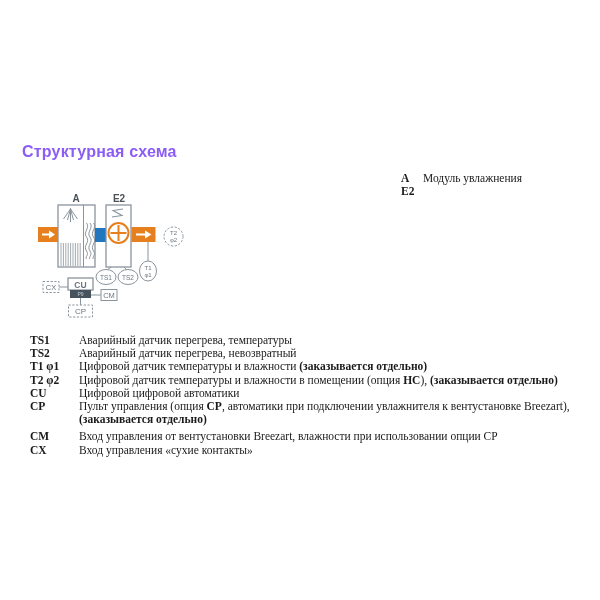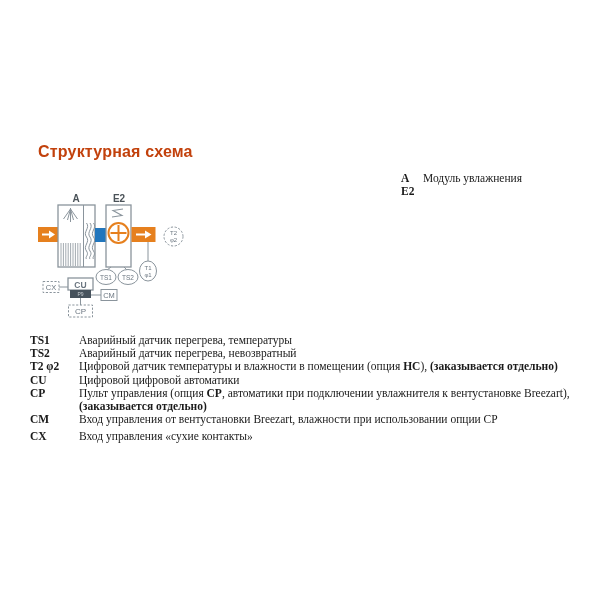--- a/index.html
+++ b/index.html
@@ -1,23 +1,23 @@
 <!DOCTYPE html>
 <html><head>
 <meta charset="utf-8">
 <style>
   html,body{margin:0;padding:0;}
   body{
     width:600px;height:600px;background:#ffffff;position:relative;
     font-family:"Liberation Serif", serif;overflow:hidden;
   }
   .page-title{
-    position:absolute;left:38px;top:143px;
+    position:absolute;left:22px;top:143px;
     font-family:"Liberation Sans", sans-serif;
-    font-size:16px;font-weight:bold;color:#c2410c;letter-spacing:0.2px;
+    font-size:16px;font-weight:bold;color:#8b5cf6;letter-spacing:0.2px;
   }
   .legend{
     position:absolute;left:401px;top:172px;
     font-size:11.5px;color:#1a1a1a;
   }
   .legend-row{display:flex;line-height:13px;white-space:nowrap;}
   .legend-term{width:22px;font-weight:bold;}
   .diagram{position:absolute;left:35px;top:193px;width:152px;height:134px;}
   .defs{
     position:absolute;left:30px;top:334px;width:545px;
@@ -160,20 +160,24 @@
 <div class="defs">
     <div class="def-row">
       <div class="def-term">TS1</div>
       <div class="def-desc"><span>Аварийный датчик перегрева, температуры</span></div>
     </div>
     <div class="def-row">
       <div class="def-term">TS2</div>
       <div class="def-desc"><span>Аварийный датчик перегрева, невозвратный</span></div>
     </div>
     <div class="def-row">
+      <div class="def-term">T1 φ1</div>
+      <div class="def-desc"><span>Цифровой датчик температуры и влажности </span><span class="b">(заказывается отдельно)</span></div>
+    </div>
+    <div class="def-row">
       <div class="def-term">T2 φ2</div>
       <div class="def-desc"><span>Цифровой датчик температуры и влажности в помещении (опция </span><span class="b">НС</span><span>), </span><span class="b">(заказывается отдельно)</span></div>
     </div>
     <div class="def-row">
       <div class="def-term">CU</div>
       <div class="def-desc"><span>Цифровой цифровой автоматики</span></div>
     </div>
     <div class="def-row">
       <div class="def-term">CP</div>
       <div class="def-desc"><span>Пульт управления (опция </span><span class="b">СР</span><span>, автоматики при подключении увлажнителя к вентустановке Breezart), </span><span class="b">(заказывается отдельно)</span></div>

